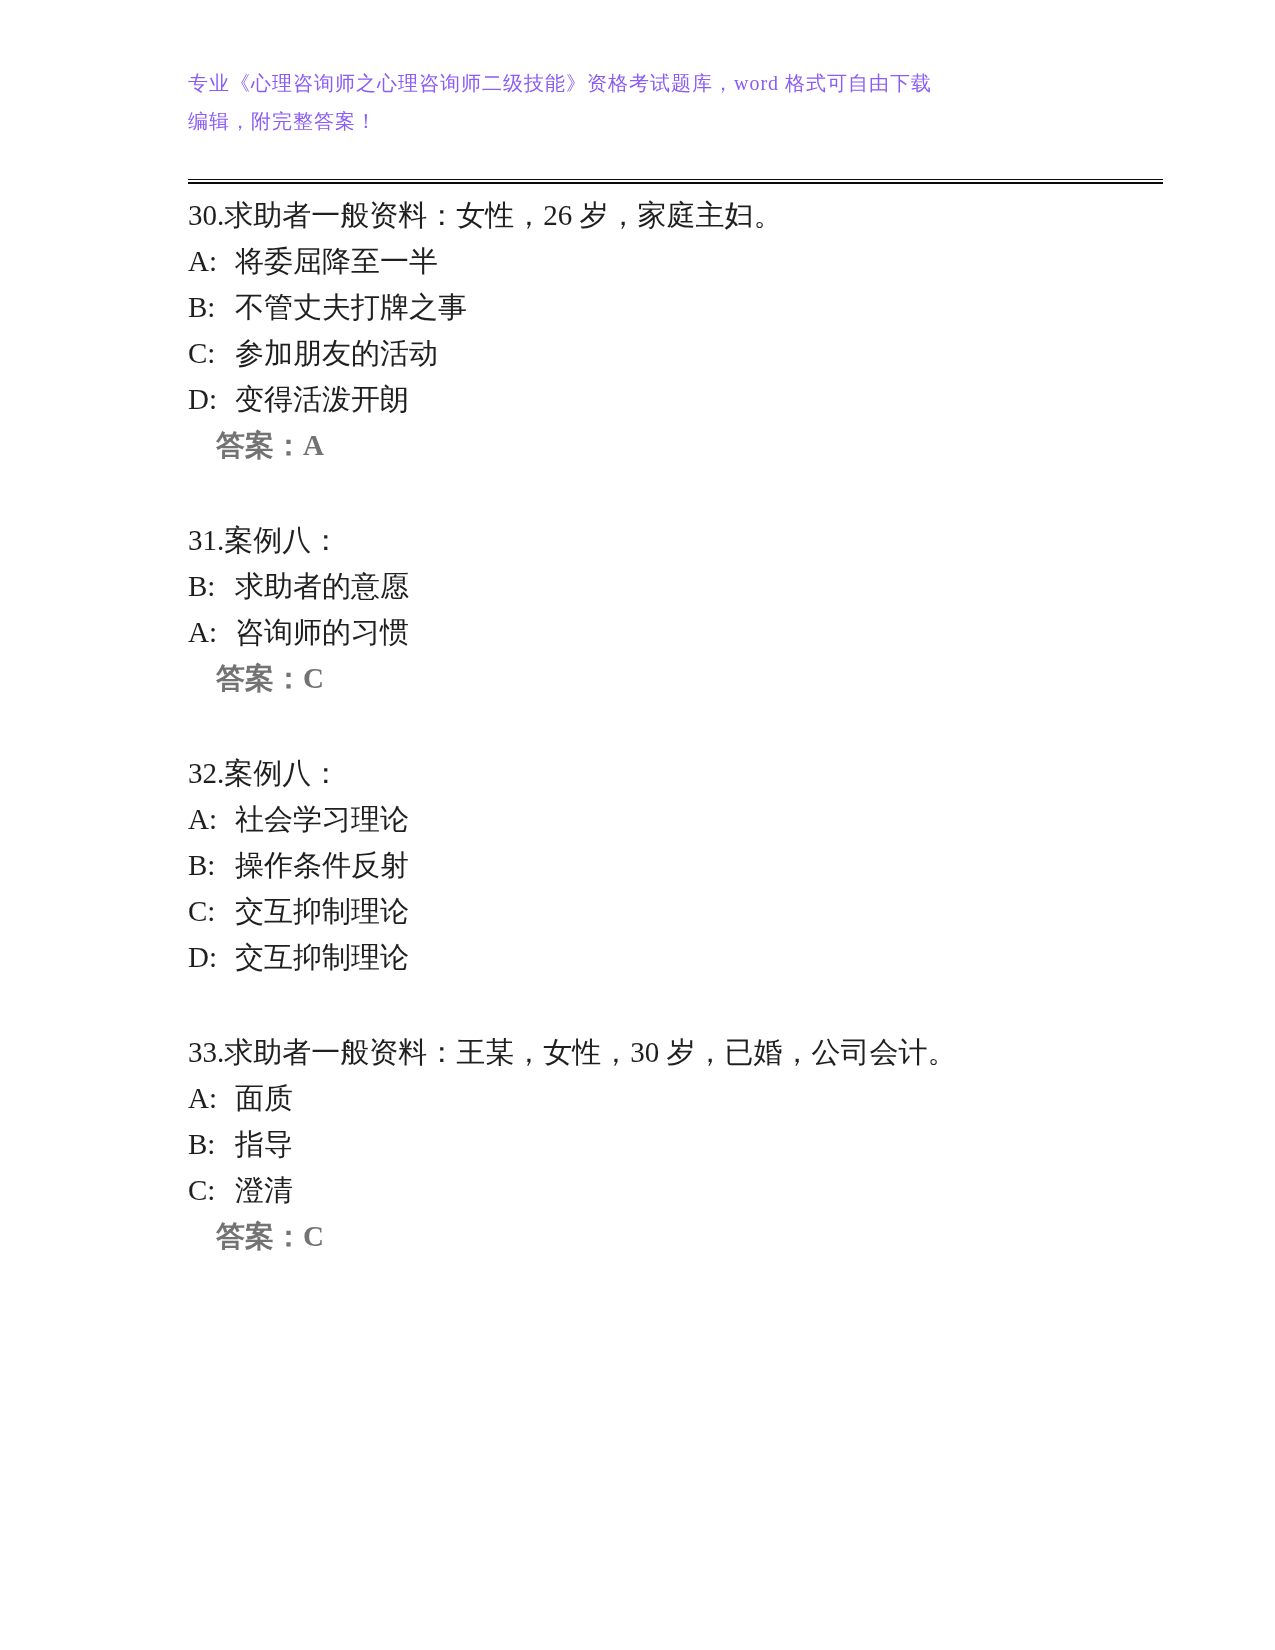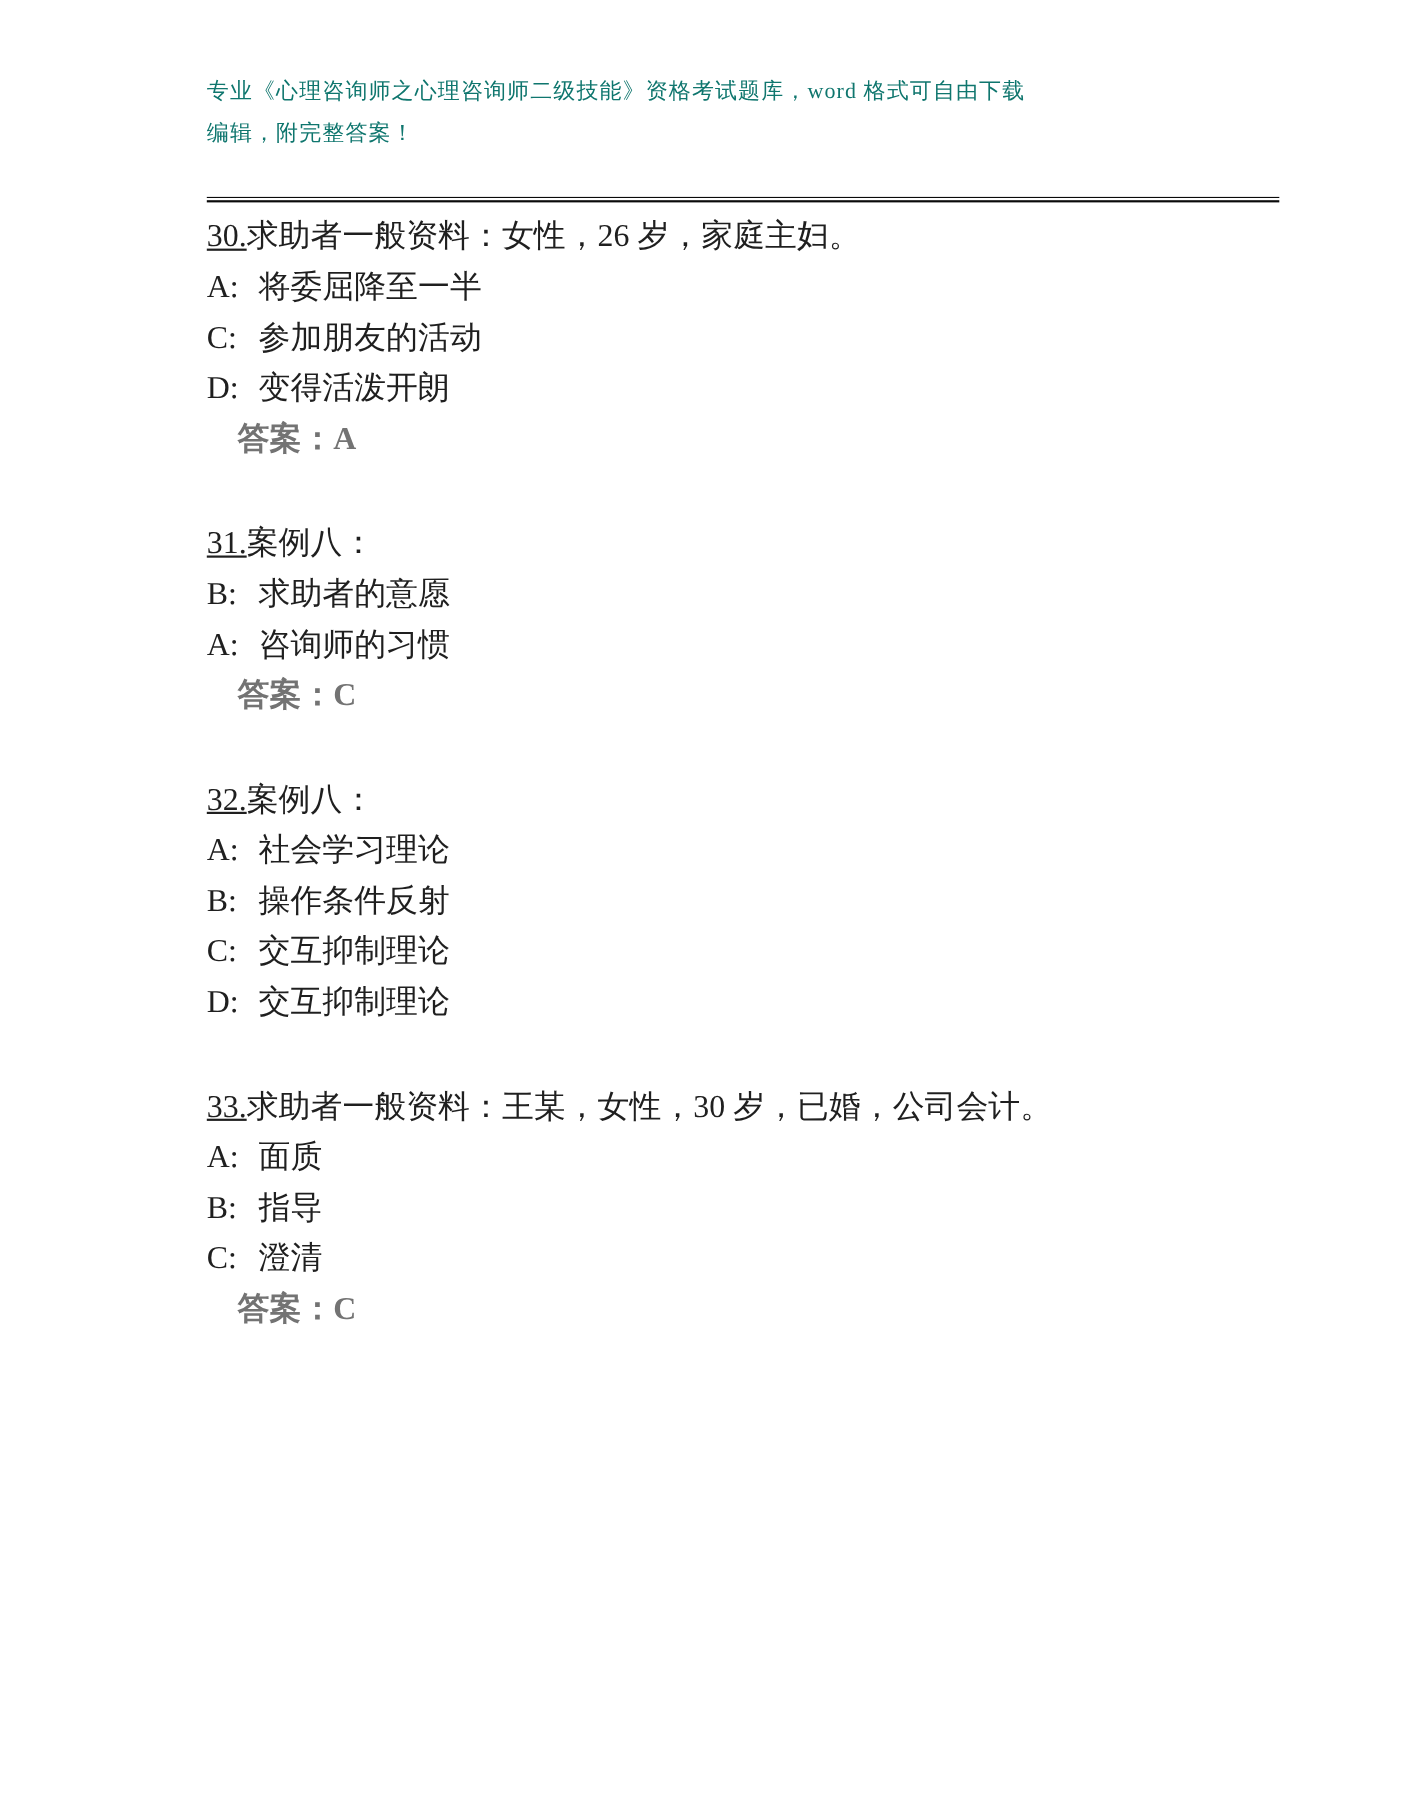--- a/index.html
+++ b/index.html
@@ -17,21 +17,21 @@
   .page {
     box-sizing: border-box;
     width: 1275px;
     height: 1650px;
     padding-left: 188px;
     padding-right: 112px;
     padding-top: 64px;
   }
   
   .doc-header {
-    color: #0f766e;
+    color: #8b5cf6;
     font-size: 20px;
     line-height: 38px;
     letter-spacing: 1px;
   }
   .header-divider {
     margin-top: 39px;
     height: 2px;
     border-top: 1px solid #0a0a0a;
     border-bottom: 2px solid #0a0a0a;
   }
@@ -44,21 +44,20 @@
   }
   .question-block {
     margin: 0 0 49px 0;
     padding: 0;
   }
   .line {
     white-space: pre-wrap;
   }
   .qnum {
     display: inline;
-    text-decoration: underline;
   }
   .opt-label {
     display: inline-block;
     width: 47px;
   }
   .answer-line {
     font-weight: bold;
     color: #737373;
     margin-left: 28px;
   }
@@ -72,20 +71,21 @@
     <div class="line">专业《心理咨询师之心理咨询师二级技能》资格考试题库，word 格式可自由下载</div>
     <div class="line">编辑，附完整答案！</div>
   </div>
 
   <div class="header-divider"></div>
 
   <div class="content" id="question-list">
   <section class="question-block">
     <div class="line question-line"><span class="qnum">30.</span><span class="qtext">求助者一般资料：女性，26 岁，家庭主妇。</span></div>
     <div class="line opt"><span class="opt-label">A:</span><span class="opt-text">将委屈降至一半</span></div>
+    <div class="line opt"><span class="opt-label">B:</span><span class="opt-text">不管丈夫打牌之事</span></div>
     <div class="line opt"><span class="opt-label">C:</span><span class="opt-text">参加朋友的活动</span></div>
     <div class="line opt"><span class="opt-label">D:</span><span class="opt-text">变得活泼开朗</span></div>
     <div class="line answer-line"><span class="ans-prefix">答案：</span><span class="ans-value">A</span></div>
   </section>
 
   <section class="question-block">
     <div class="line question-line"><span class="qnum">31.</span><span class="qtext">案例八：</span></div>
     <div class="line opt"><span class="opt-label">B:</span><span class="opt-text">求助者的意愿</span></div>
     <div class="line opt"><span class="opt-label">A:</span><span class="opt-text">咨询师的习惯</span></div>
     <div class="line answer-line"><span class="ans-prefix">答案：</span><span class="ans-value">C</span></div>

